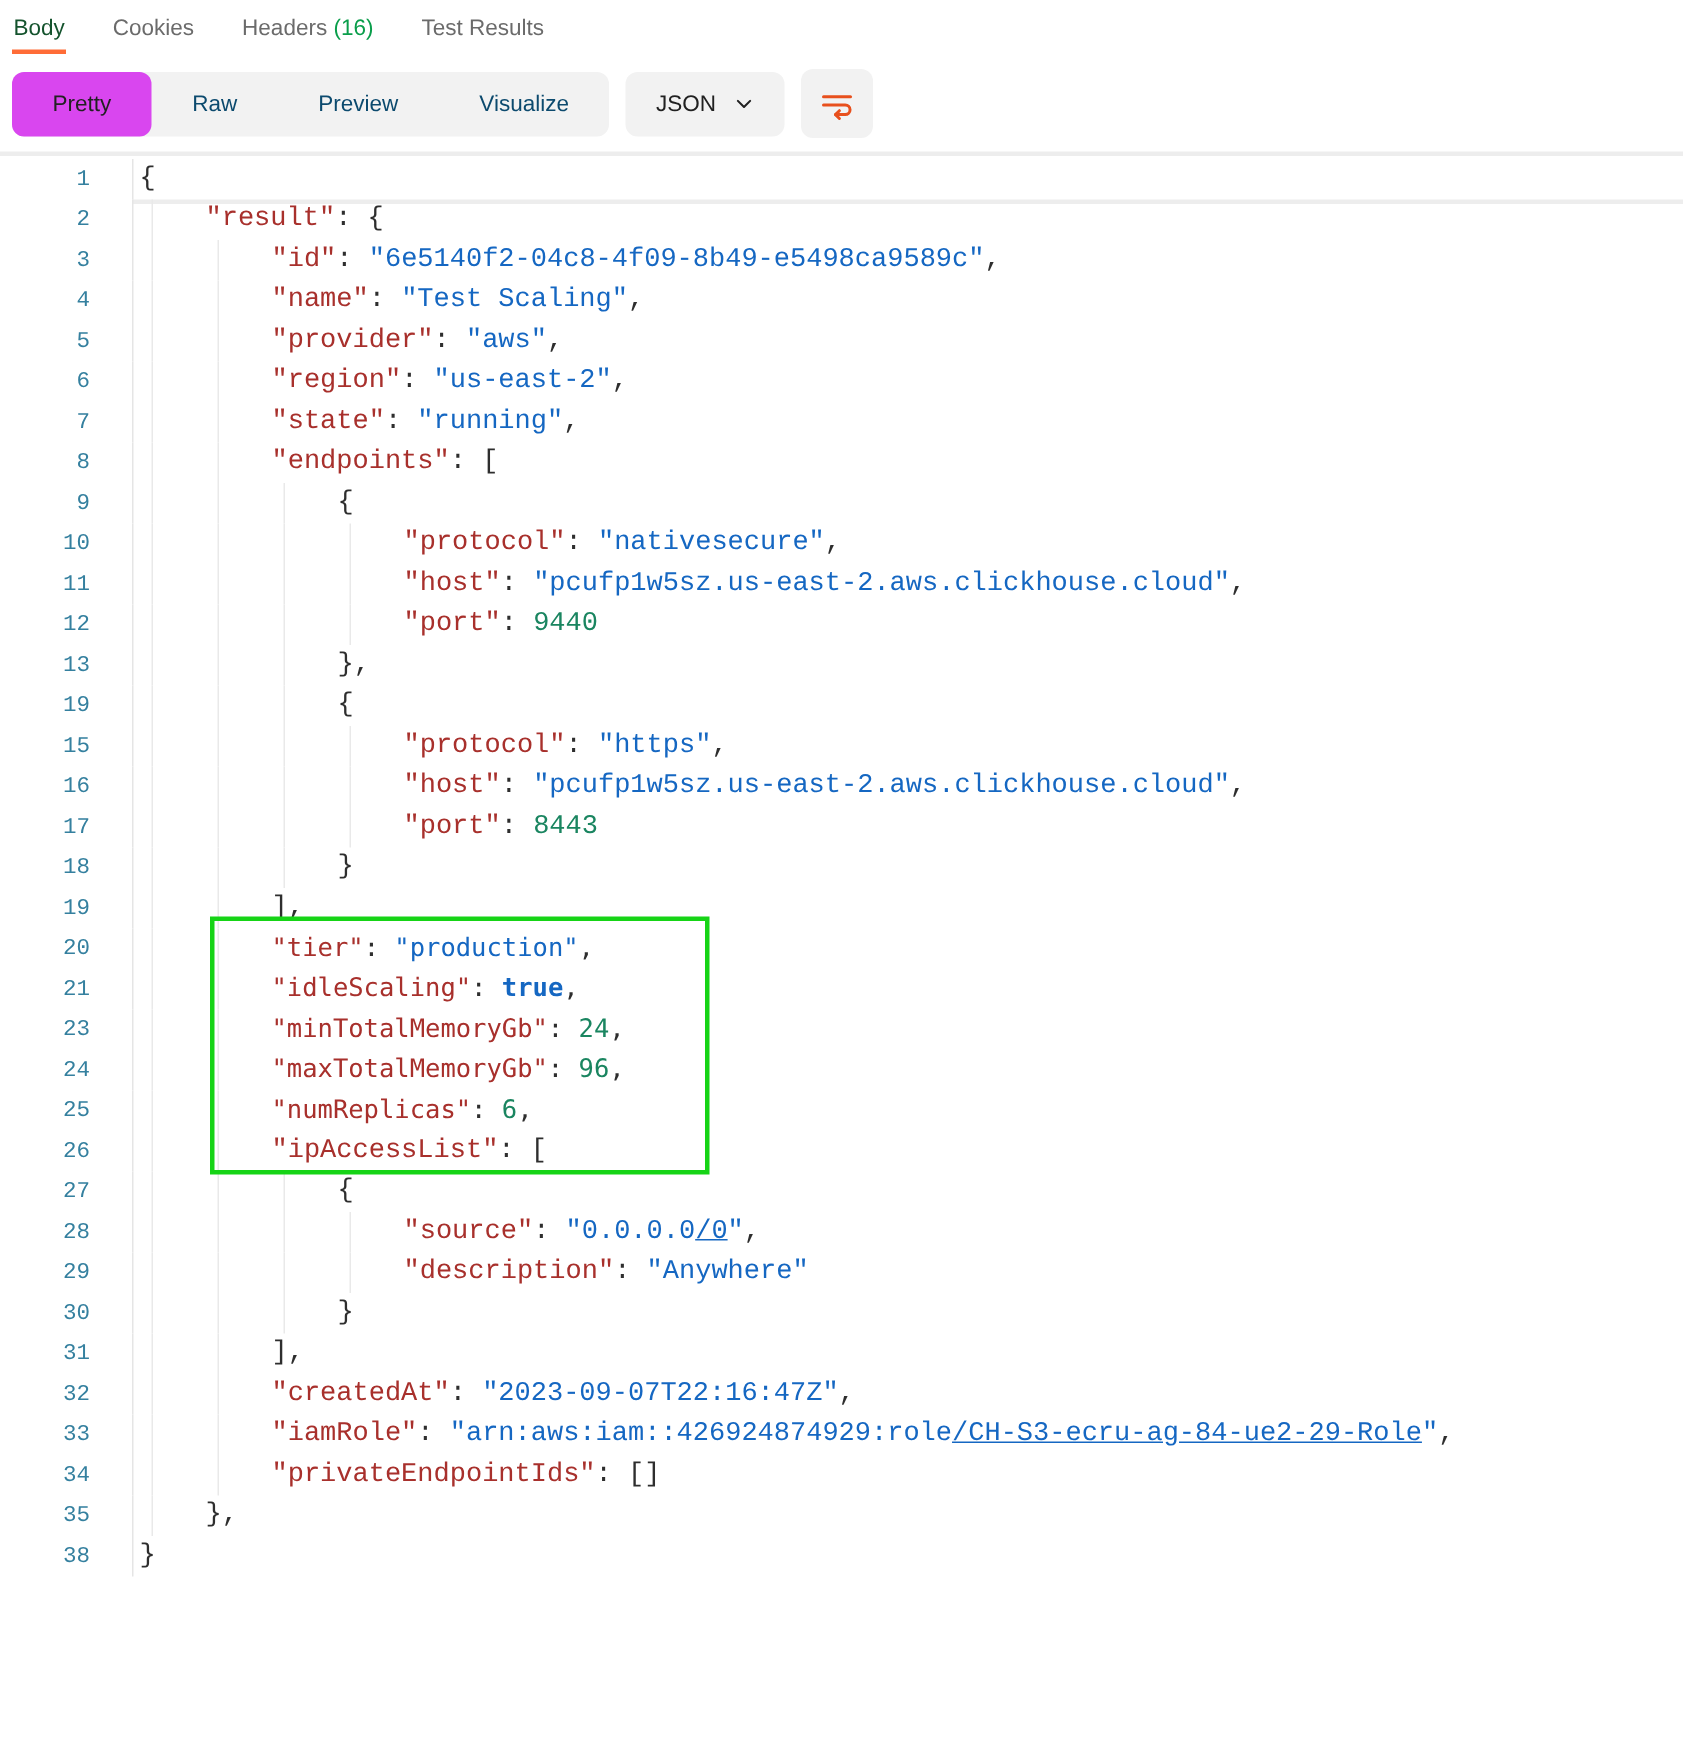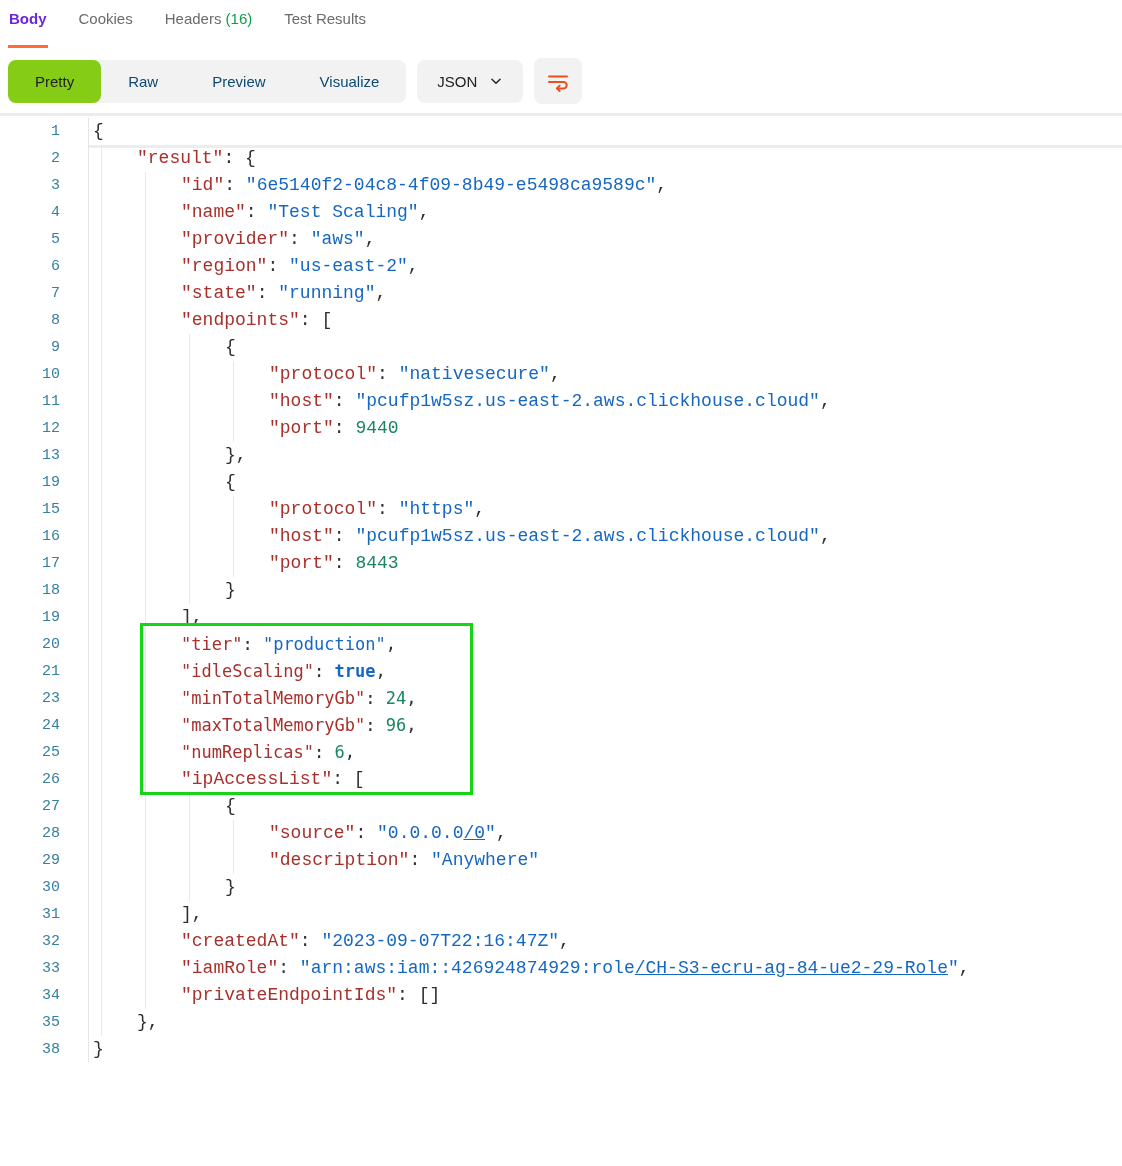--- a/index.html
+++ b/index.html
@@ -6,28 +6,28 @@
     --accent:#ff6c37; --key:#a8302c; --str:#1567c2; --num:#1a8560;
     --ln:#35809f; --count:#0a9e4b; --annotation:#16d416;
   }
   *{box-sizing:border-box;}
   html,body{margin:0;padding:0;}
   body{width:1122px;min-height:1166px;background:#ffffff;font-family:"Liberation Sans",sans-serif;color:#212121;}
 
   
   .tabs{display:flex;gap:30px;padding:8px 0 0 8px;align-items:flex-start;}
   .tab{font-size:15px;color:#6b6b6b;padding:2px 1px 9px 1px;cursor:pointer;white-space:nowrap;}
-  .tab.active{color:#6d28d9;font-weight:700;padding-bottom:18px;border-bottom:3px solid var(--accent);}
+  .tab.active{color:#14532d;font-weight:400;padding-bottom:6px;border-bottom:3px solid var(--accent);}
   .tab .count{color:var(--count);}
 
   
   .toolbar{display:flex;align-items:center;padding:10px 0 0 8px;gap:11px;}
   .views{display:flex;background:#f2f2f2;border-radius:8px;align-items:stretch;}
   .view{font-size:15px;color:#0c4a6e;padding:13px 27px;cursor:pointer;border-radius:8px;}
-  .view.active{background:#84cc16;color:#212121;}
+  .view.active{background:#d946ef;color:#212121;}
   .format-btn{display:flex;align-items:center;gap:12px;background:#f2f2f2;border-radius:8px;padding:13px 20px;font-size:15px;color:#212121;cursor:pointer;}
   .wrap-btn{background:#f2f2f2;border-radius:8px;width:48px;height:46px;display:flex;align-items:center;justify-content:center;cursor:pointer;}
 
   
   .codepanel{position:relative;margin-top:9px;border-top:3px solid #ededed;padding-top:2px;}
   .band{position:absolute;left:88px;right:0;top:29px;height:3px;background:#ededed;}
   .row{display:flex;height:27px;line-height:27px;font-family:"Liberation Mono",monospace;font-size:18px;white-space:pre;}
   .lnum{width:60px;flex:none;text-align:right;color:var(--ln);font-size:15px;}
   .lc{flex:1;position:relative;margin-left:28px;border-left:1px solid #e5e5e5;}
   .guide{position:absolute;top:0;bottom:0;width:0;border-left:1px solid #e9e9e9;}

